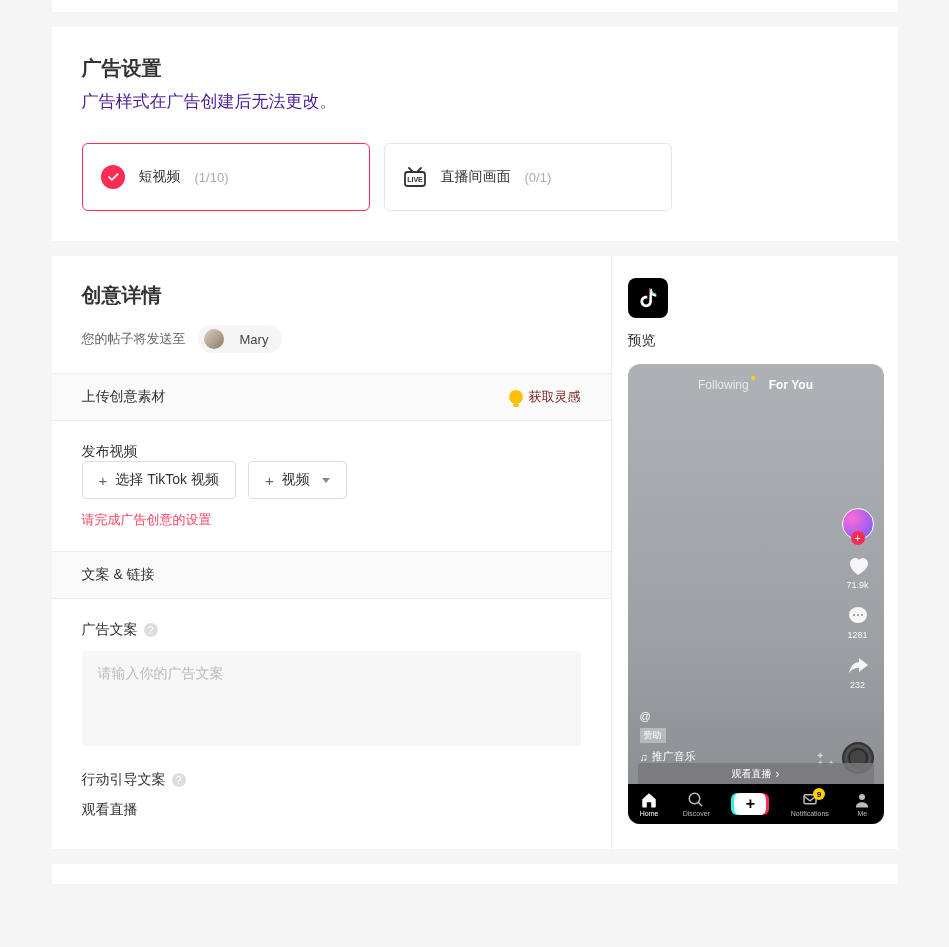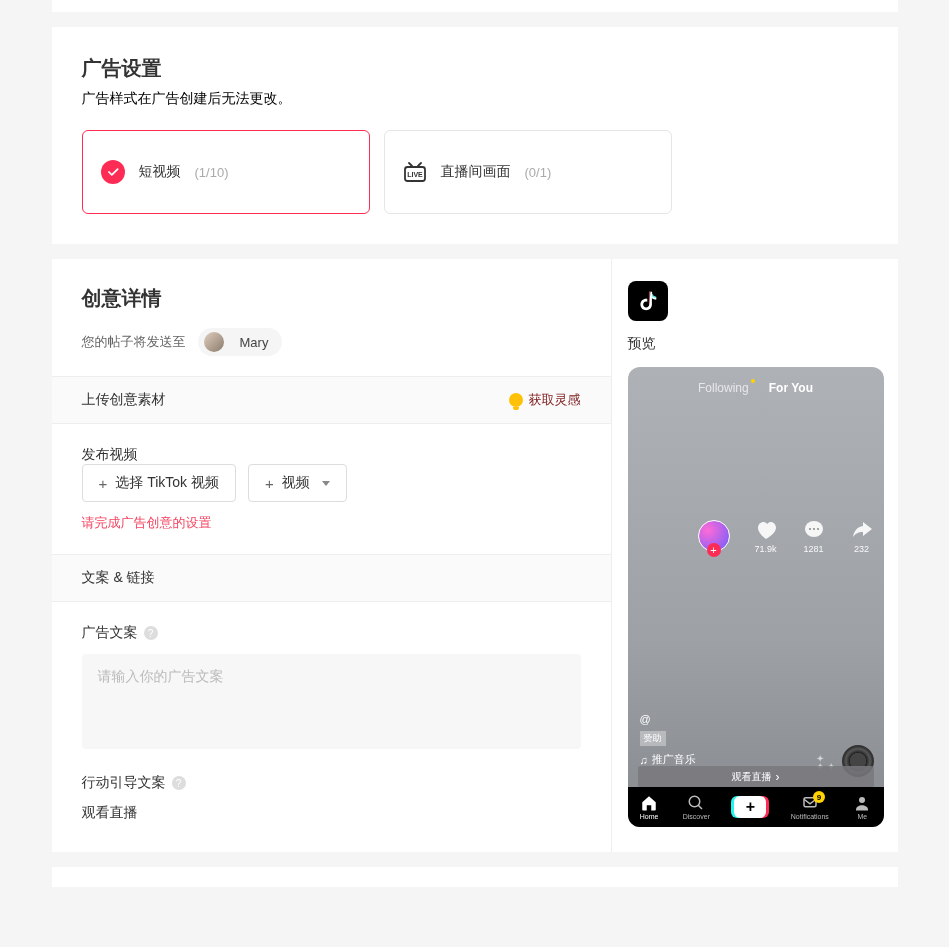--- a/index.html
+++ b/index.html
@@ -13,25 +13,25 @@
 .page { padding: 0 0 40px 0; }
 .card {
   background: #fff;
   margin: 0 auto 15px auto;
   width: 846px;
   position: relative;
 }
 .stub-card { height: 12px; margin-top: 0; border-top: none; }
 .settings-card { padding: 28px 30px 30px 30px; }
 .section-title { font-size: 20px; font-weight: 600; color: #333; margin-bottom: 8px; }
-.section-sub { font-size: 14px; color: #000000; margin-bottom: 22px; }
+.section-sub { font-size: 17px; color: #4c1d95; margin-bottom: 30px; }
 .option-row { display: flex; gap: 14px; }
 .option-box {
   flex: 0 0 288px;
-  height: 84px;
+  height: 68px;
   border: 1px solid #e6e6e6;
   border-radius: 6px;
   display: flex;
   align-items: center;
   padding: 0 18px;
   gap: 14px;
   cursor: pointer;
 }
 .option-box.selected { border: 1.5px solid #fe2c55; }
 .check-circle {
@@ -94,21 +94,21 @@
 .preview-label { font-size: 14px; color: #333; margin-bottom: 14px; }
 .phone {
   width: 256px; height: 460px; border-radius: 12px; overflow: hidden;
   background: linear-gradient(180deg,#aeb1b6 0%,#9da0a5 60%,#8c8f94 90%);
   position: relative; color:#fff;
 }
 .phone-top { display:flex; justify-content:center; gap:20px; padding-top:14px; font-size:12px; }
 .follow-tab { color: rgba(255,255,255,0.7); font-weight:400; position:relative; }
 .follow-dot { position:absolute; top:-2px; right:-6px; width:4px; height:4px; border-radius:50%; background:#ffd200; }
 .foryou-tab { color:#fff; font-weight:600; }
-.side-actions { position:absolute; right:10px; top:151px; display:flex; flex-direction:row; align-items:center; gap:24px; }
+.side-actions { position:absolute; right:10px; top:144px; display:flex; flex-direction:column; align-items:center; gap:14px; }
 .avatar-ring { width:32px; height:32px; border-radius:50%; background: radial-gradient(circle at 30% 30%, #ff6bd6, #6b5bff); border:1.5px solid #fff; position:relative; }
 .avatar-ring::after { content:"+"; position:absolute; bottom:-6px; left:50%; transform:translateX(-50%); width:14px; height:14px; border-radius:50%; background:#fe2c55; color:#fff; font-size:11px; display:flex; align-items:center; justify-content:center; }
 .side-item { display:flex; flex-direction:column; align-items:center; gap:2px; color: rgba(255,255,255,0.92); }
 .side-item svg { width:24px; height:24px; }
 .side-count { font-size:9px; }
 .bottom-meta { position:absolute; bottom:60px; left:12px; right:50px; font-size:11px; }
 .at-line { font-size:11px; margin-bottom:6px; }
 .sponsor-chip { display:inline-block; background:rgba(255,255,255,0.35); color:#fff; font-size:9px; padding:1px 4px; border-radius:0; margin-bottom:6px; }
 .music-line { font-size:11px; display:flex; align-items:center; gap:4px; }
 .cta-bar { position:absolute; bottom:39px; left:10px; right:10px; height:22px; background:rgba(120,120,125,0.85); border-radius:3px; display:flex; align-items:center; justify-content:center; font-size:10px; color:#fff; }

